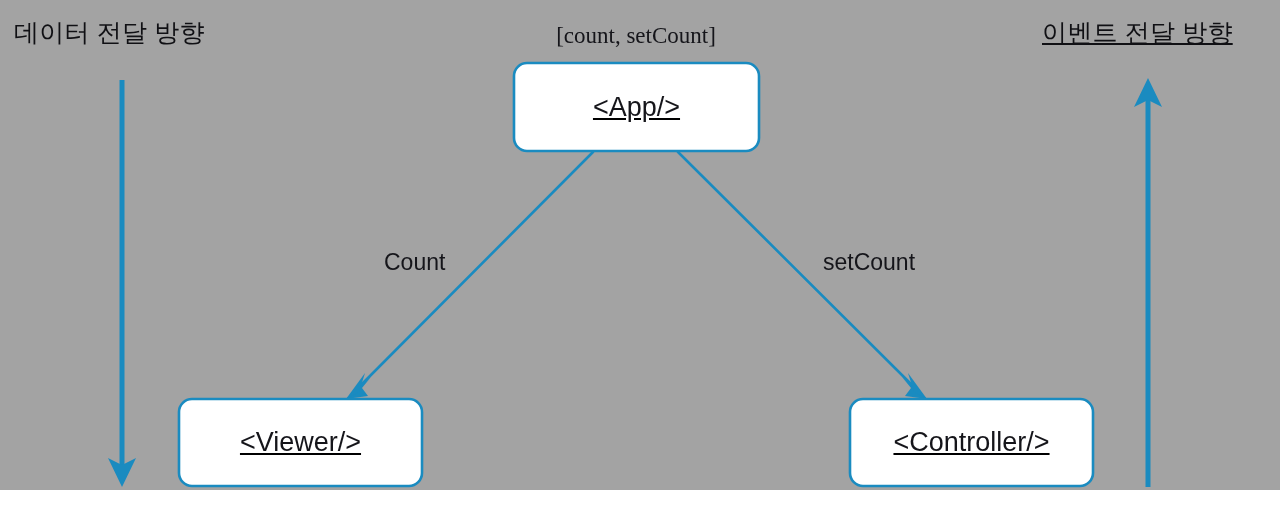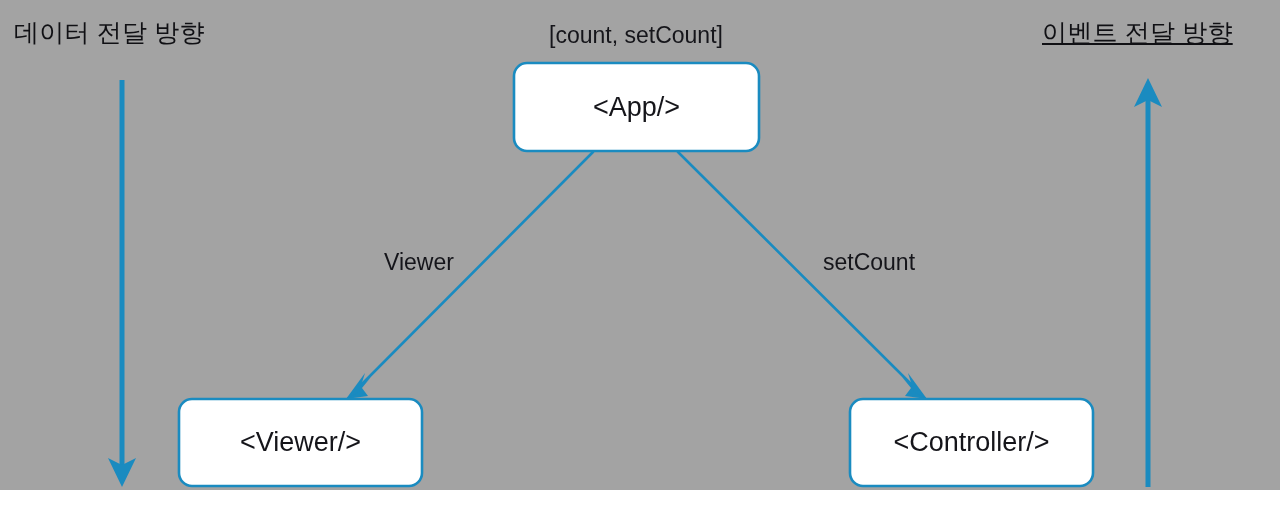--- a/index.html
+++ b/index.html
@@ -43,28 +43,30 @@
     text-align: center;
   }
   .edge-label {
     font-size: 23px;
     color: #15151a;
   }
   .state-label {
     font-size: 23px;
     color: #15151a;
     text-align: center;
+    font-family: Liberation Serif, serif;
   }
 
   
   .node-text-wrap {
     position: absolute;
     display: flex;
     align-items: center;
     justify-content: center;
+    text-decoration: underline;
   }
   #app-text        { left: 513px; top: 62px;  width: 247px; height: 90px; }
   #viewer-text     { left: 178px; top: 398px; width: 245px; height: 89px; }
   #controller-text { left: 849px; top: 398px; width: 245px; height: 89px; }
 
   #state-text  { left: 506px; top: 24px;  width: 260px; }
   #count-text  { left: 384px; top: 251px; }
   #setcount-text { left: 823px; top: 251px; }
 </style>
 </head>
@@ -120,17 +122,17 @@
   </div>
 
   <div class="node-text-wrap" id="controller-text">
     <span class="node-label">&lt;Controller/&gt;</span>
   </div>
 
   <div class="node-text-wrap" id="viewer-text">
     <span class="node-label">&lt;Viewer/&gt;</span>
   </div>
 
-  <div class="txt edge-label" id="count-text">Viewer</div>
+  <div class="txt edge-label" id="count-text">Count</div>
 
   <div class="txt edge-label" id="setcount-text">setCount</div>
 
 </div>
 
 </body></html>

